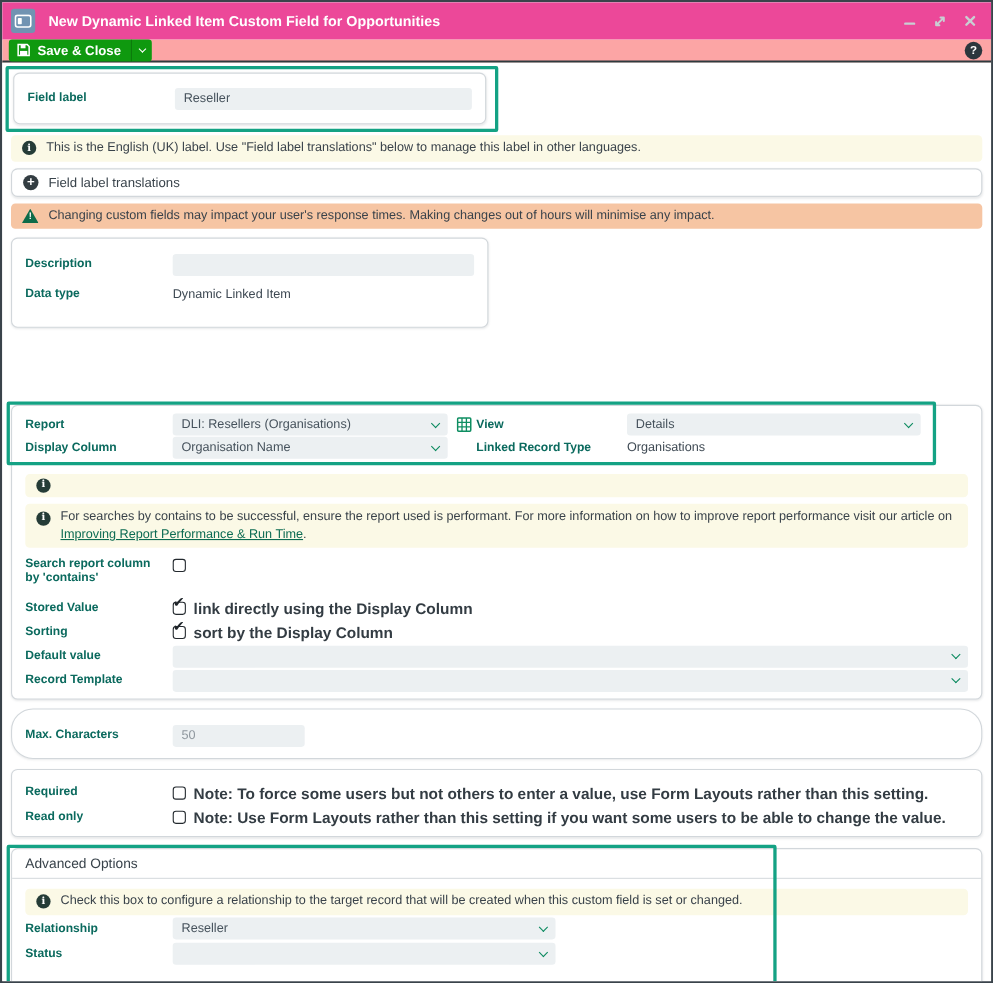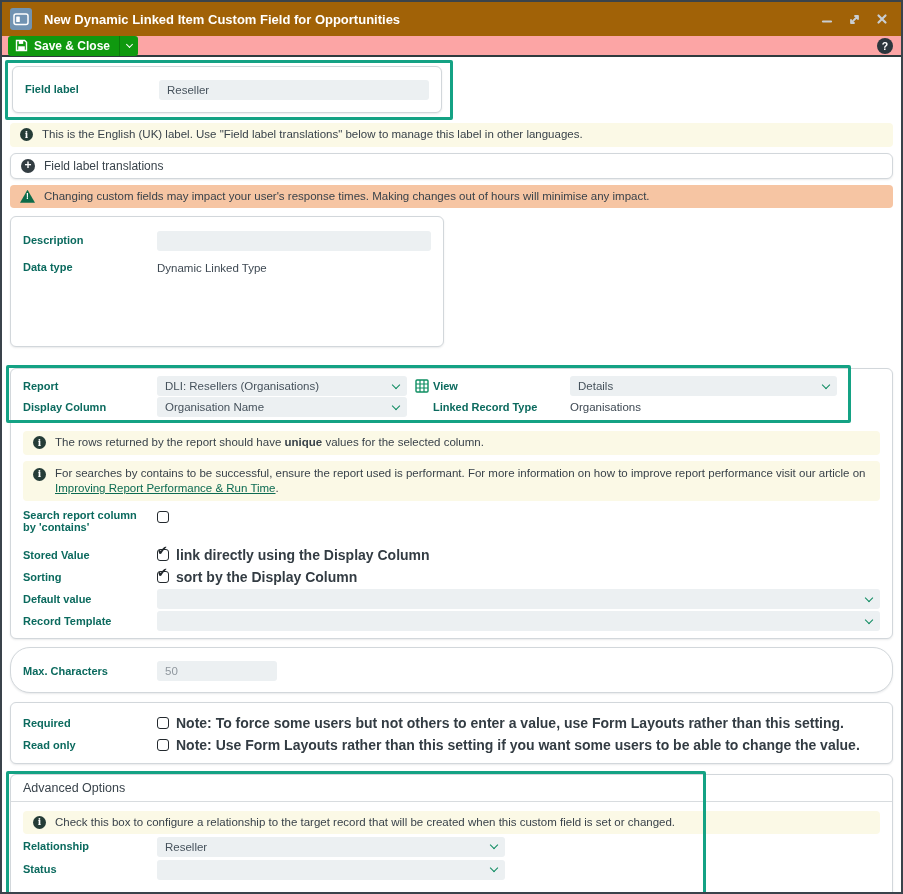--- a/index.html
+++ b/index.html
@@ -1,20 +1,20 @@
 <!DOCTYPE html>
 <html><head>
 <meta charset="utf-8">
 <style>
   * { box-sizing: border-box; margin: 0; padding: 0; }
   body { font-family: "Liberation Sans", "DejaVu Sans", sans-serif; background:#fff; }
   .window { position:relative; width:903px; height:894px; border:2px solid #3a434b; background:#fff; overflow:hidden; }
 
   
-  .titlebar { height:34px; background:#a16207; display:flex; align-items:center; }
+  .titlebar { height:34px; background:#ec4899; display:flex; align-items:center; }
   .app-icon { width:22px; height:22px; margin-left:8px; border-radius:3px; background:#7193b2; display:flex; align-items:center; justify-content:center; flex-shrink:0; }
   .titlebar .title { margin-left:12px; color:#fff; font-size:13px; font-weight:600; flex:1; white-space:nowrap; }
   .win-controls { display:flex; align-items:center; gap:15px; margin-right:13px; }
   .win-controls span { display:flex; cursor:pointer; }
 
   
   .toolbar { height:21px; background:#fca5a5; border-bottom:2px solid #2e3b3e; display:flex; align-items:center; justify-content:space-between; }
   .save-split { margin-left:6px; height:20px; display:flex; align-items:stretch; background:#0f990f; border-radius:3px; overflow:hidden; cursor:pointer; }
   .save-main { display:flex; align-items:center; gap:6px; padding:0 9px 0 7px; color:#fff; font-size:12px; font-weight:bold; }
   .save-caret { display:flex; align-items:center; justify-content:center; width:19px; border-left:1px solid #0b7b0b; }
@@ -54,21 +54,21 @@
   .ann-abs { position:absolute; border-radius:2px; pointer-events:none; z-index:6; }
 
   
   .card-fieldlabel { width:430px; padding:12px; }
   .card-fieldlabel .input { width:280px; }
 
   .bar-labelinfo { margin-top:3px; }
   .card-translations { margin-top:6px; height:26px; display:flex; align-items:center; gap:9px; padding:0 10px; font-size:12px; color:#39434b; cursor:pointer; }
   .bar-warning { margin-top:6px; }
 
-  .pair { margin-top:8px; display:flex; gap:25px; height:131px; }
+  .pair { margin-top:8px; display:flex; gap:25px; height:131px;flex-direction:column; }
   .card-desc { width:434px; padding:13px 12px; }
   .card-desc .row { margin-bottom:6px; }
   .card-desc .input { width:278px; }
   .card-pos { flex:1; padding:10px 12px; }
   .card-pos .row { margin-bottom:1px; }
   .card-pos .select { flex:1; }
   .card-pos .input { width:116px; }
 
   .card-report { position:relative; margin-top:21px; padding:7px 12px 6px; }
   .ann-report { left:-5px; top:-4px; width:845px; height:58px; }
@@ -181,21 +181,21 @@
     </div>
 
     <div class="pair">
       <div class="card card-desc">
         <div class="row">
           <span class="lbl w134">Description</span>
           <div class="input"></div>
         </div>
         <div class="row">
           <span class="lbl w134">Data type</span>
-          <span class="val">Dynamic Linked Type</span>
+          <span class="val">Dynamic Linked Item</span>
         </div>
       </div>
     </div>
 
     <div class="card card-report">
       <div class="ann-abs ann-color ann-report"></div>
 
       <div class="rrow">
         <div class="rcol1">
           <span class="lbl w134">Report</span>
@@ -228,21 +228,20 @@
           </div>
         </div>
         <div class="rcol2">
           <span class="lbl w137">Linked Record Type</span>
           <span class="val">Organisations</span>
         </div>
       </div>
 
       <div class="bar bar-info bar-unique">
         <span class="ico-info">i</span>
-        <span><span>The rows returned by the report should have </span><b>unique</b><span> values for the selected column.</span></span>
       </div>
 
       <div class="bar bar-info bar-perf">
         <span class="ico-info" style="margin-top:2px;">i</span>
         <span><span>For searches by contains to be successful, ensure the report used is performant. For more information on how to improve report performance visit our article on </span><a class="link">Improving Report Performance &amp; Run Time</a><span>.</span></span>
       </div>
 
       <div class="row row-search">
         <span class="lbl w134" style="width:120px; margin-right:14px;">Search report column by 'contains'</span>
         <span class="cb"></span>

